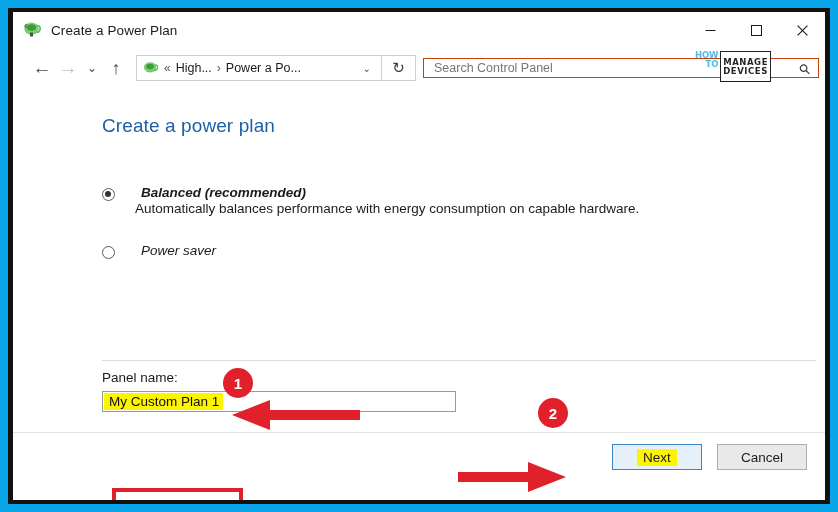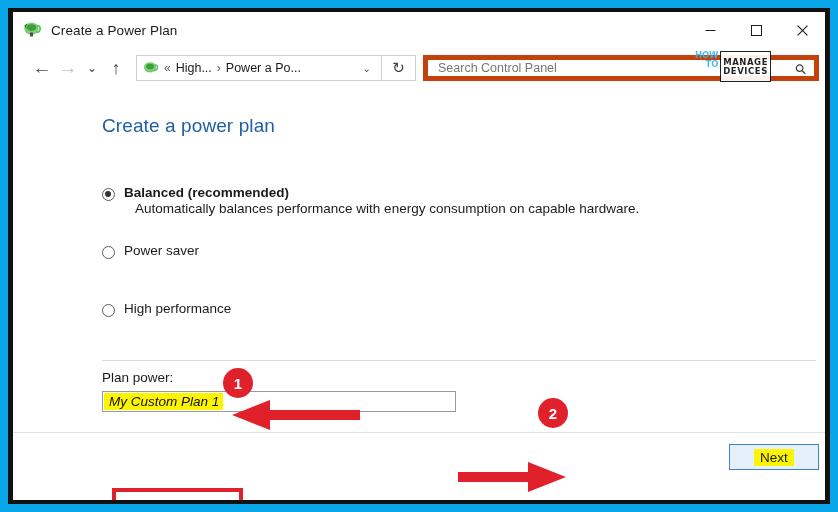--- a/index.html
+++ b/index.html
@@ -133,22 +133,22 @@
     background: #ffffff;
     display: flex; align-items: center; justify-content: center;
     box-sizing: border-box;
     flex: 0 0 auto;
     color: #3d3d3d;
     font-size: 15px;
   }
   #searchbox {
     margin-left: 7px;
     flex: 1 1 auto;
-    height: 26px;
-    border: 5px solid #c2410c;
+    height: 20px;
+    border: 1px solid #c2410c;
     background: #ffffff;
     display: flex;
     align-items: center;
     box-sizing: border-box;
     padding: 0 6px 0 10px;
     position: relative;
   }
   #search-placeholder {
     font-size: 12.5px;
     color: #767676;
@@ -244,23 +244,24 @@
   }
   .radio.sel::after {
     content: "";
     position: absolute;
     left: 2.2px; top: 2.2px;
     width: 6.2px; height: 6.2px;
     border-radius: 50%;
     background: #333333;
   }
   .opt-label {
-    margin-left: 9px;
-    font-size: 13.5px;
-    color: #1b1b1b;
+    margin-left: 26px;
+    font-size: 13.5px;
+    color: #1b1b1b;
+    font-style: italic;
   }
   .opt-label.strong { font-weight: bold; }
   .opt-desc {
     margin-left: 33px;
     font-size: 13.5px;
     color: #1b1b1b;
   }
 
   #divider {
     position: absolute;
@@ -286,33 +287,32 @@
     display: flex;
     align-items: center;
   }
   #input-value {
     font-size: 13.5px;
     color: #111111;
     background: #fdf500;
     padding: 1px 4px 1px 5px;
     margin-left: 1px;
     white-space: nowrap;
-    font-style: italic;
   }
 
   
   #footer-sep {
     position: absolute;
     left: 0; top: 344px;
     width: 812px; height: 1px;
     background: #e2e2e2;
   }
   #buttons {
     position: absolute;
-    right: 6px; top: 356px;
+    right: 18px; top: 356px;
     display: flex;
     align-items: center;
     gap: 15px;
   }
   .btn {
     width: 90px; height: 26px;
     border: 1px solid #adadad;
     background: #e9e9e9;
     font-size: 13.5px;
     color: #1b1b1b;
@@ -453,39 +453,38 @@
     </div>
 
     <div class="opt" style="top:155px">
       <div class="opt-row">
         <div class="radio"></div>
         <div class="opt-label">Power saver</div>
       </div>
     </div>
 
     <div class="opt" style="top:213px">
-      <div class="opt-row">
-        <div class="radio"></div>
-        <div class="opt-label">High performance</div>
-      </div>
     </div>
 
     <div id="divider"></div>
 
-    <div id="plan-name-label">Plan power:</div>
+    <div id="plan-name-label">Panel name:</div>
 
     <div id="input-wrap">
       <span id="input-value" title="My Custom Plan 1">My Custom Plan 1</span>
     </div>
 
     <div id="footer-sep"></div>
 
     <div id="buttons">
       <div class="btn" id="next-btn">
         <span id="next-label">Next</span>
+      </div>
+      <div class="btn" id="cancel-btn">
+        <span>Cancel</span>
       </div>
     </div>
 
     <div class="red-box" id="redbox-input"></div>
 
   </div>
 </div>
 
 <svg class="arrow" style="left:232px; top:400px;" width="130" height="30" viewBox="0 0 130 30">
   <g fill="#e0202a">

